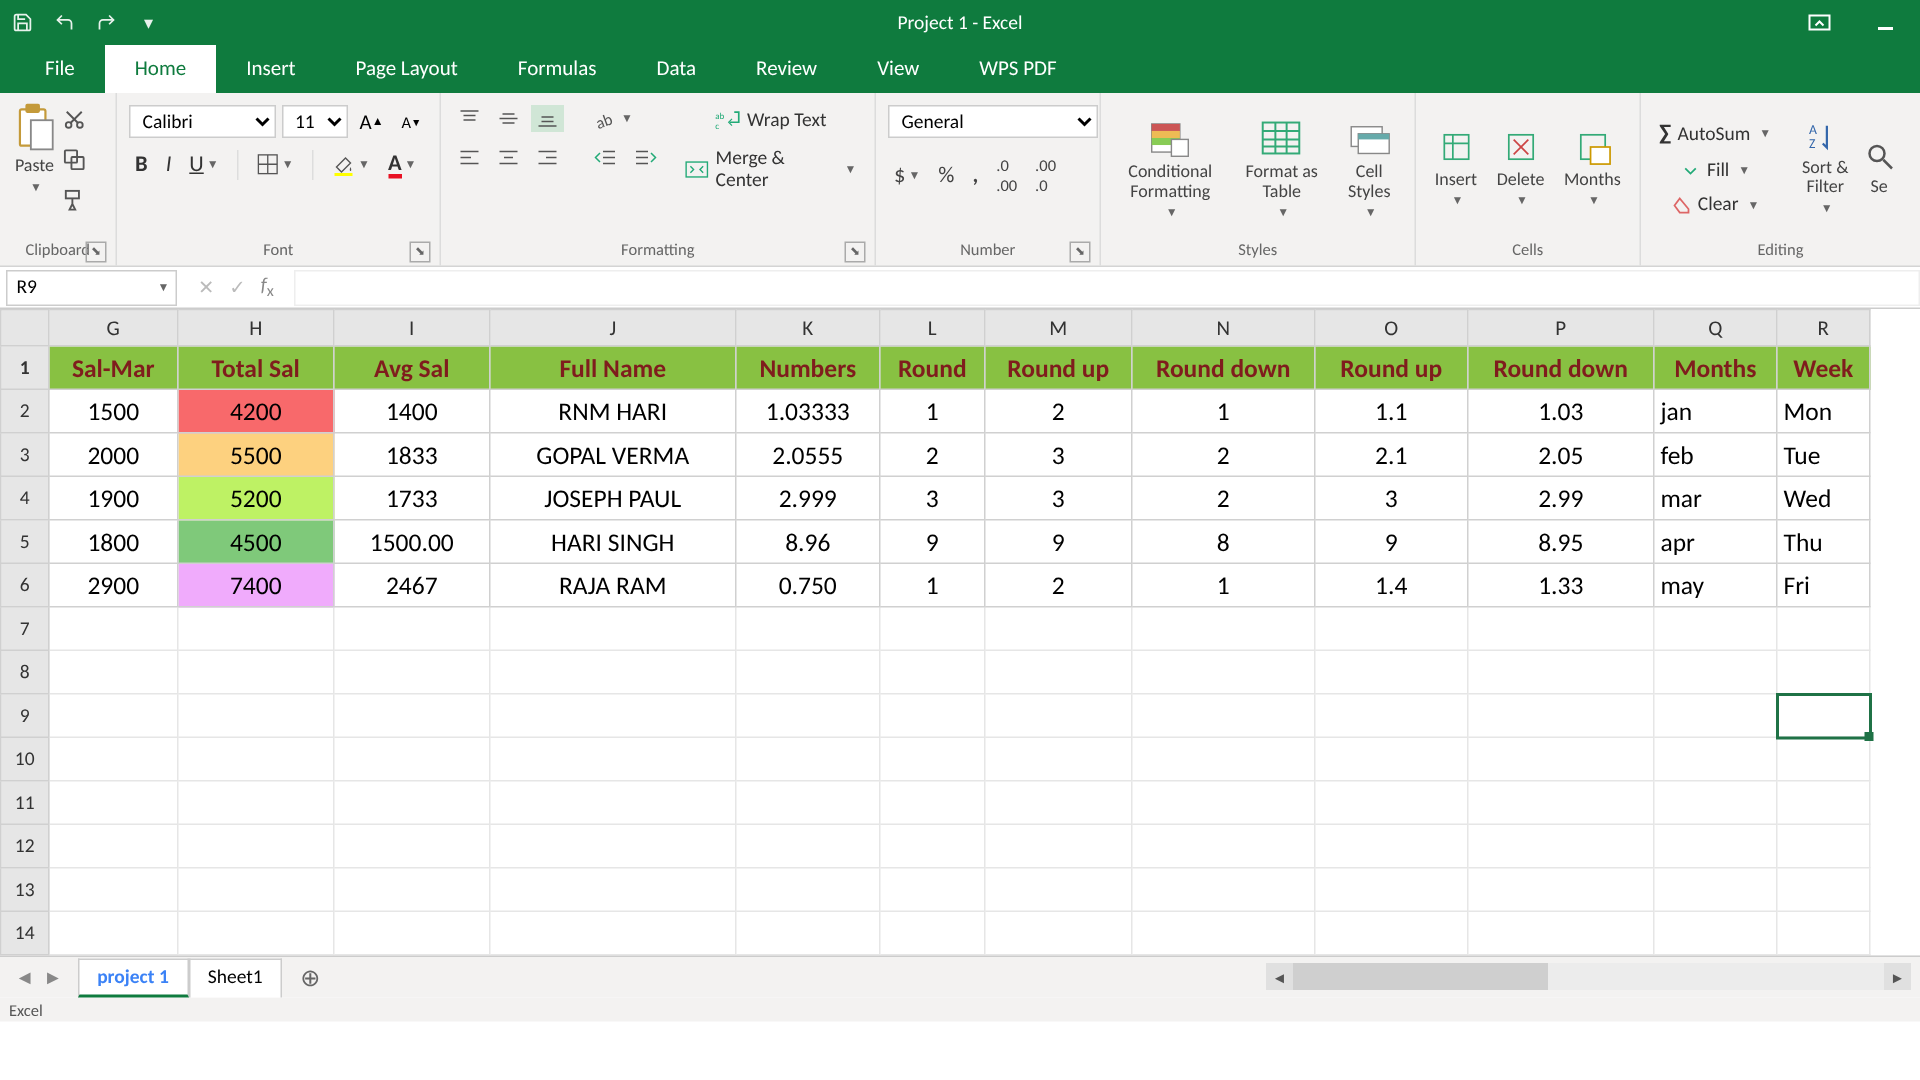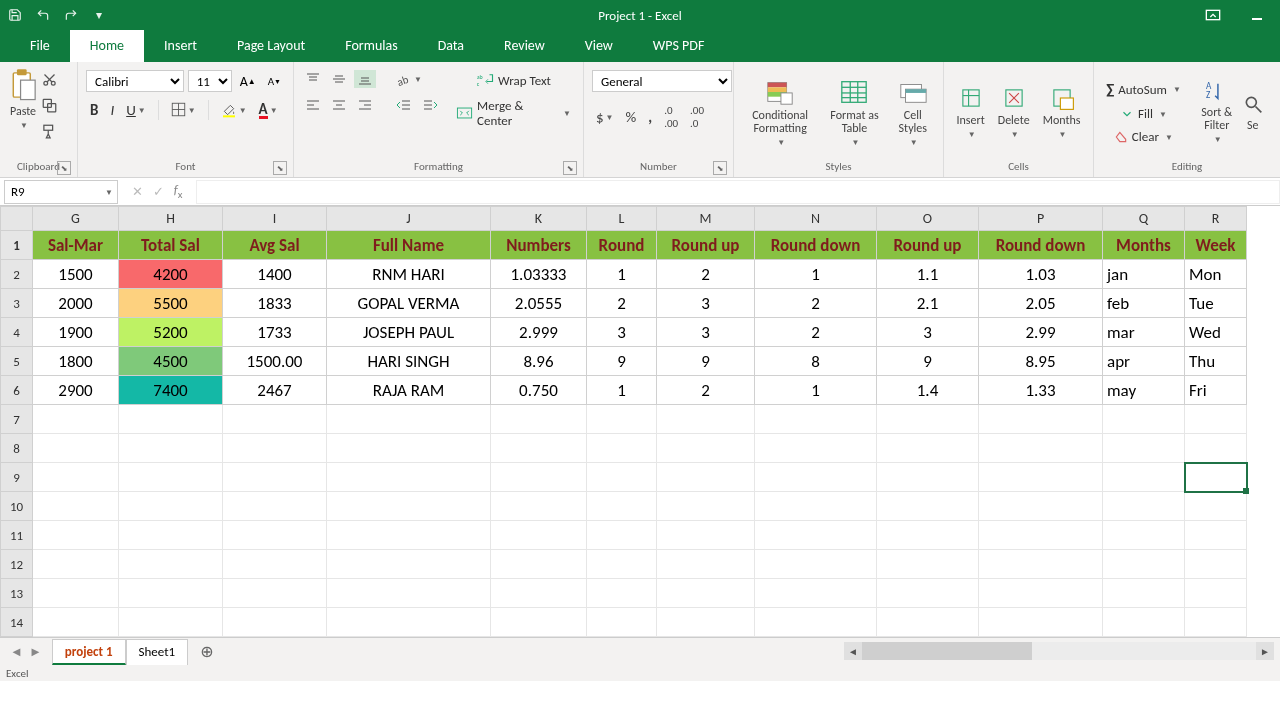--- a/index.html
+++ b/index.html
@@ -48,30 +48,30 @@
   .grid .rowhdr { background:#e6e6e6; font-size:13px; color:#333; text-align:center; width:32px;}
   .corner { background:#e6e6e6; width:32px;}
   .hdrrow td { background:#88c142; font-weight:bold; color:#7f1d1d;}
   .left { text-align:left !important; padding-left:6px;}
   .colG{width:86px}.colH{width:104px}.colI{width:104px}.colJ{width:164px}.colK{width:96px}.colL{width:70px}.colM{width:98px}.colN{width:122px}.colO{width:102px}.colP{width:124px}.colQ{width:82px}.colR{width:62px}
 
   .h-red{background:#f8696b}
   .h-yel1{background:#fdd17f}
   .h-yel2{background:#bef264}
   .h-grn1{background:#7fc97a}
-  .h-grn2{background:#14b8a6}
+  .h-grn2{background:#f0abfc}
 
   .sel { outline:2px solid #1f7246; outline-offset:-1px; position:relative;}
   .sel::after{content:"";position:absolute;right:-3px;bottom:-3px;width:6px;height:6px;background:#1f7246;}
 
   
   .sheettabs { height:28px; border-top:1px solid #ccc; display:flex; align-items:center; font-size:13px; background:#f3f2f1; position:relative;}
   .sheettabs .nav { display:flex; gap:6px; padding:0 10px; color:#888;}
   .stab { padding:4px 12px; border:1px solid #ccc; border-bottom:none; background:#fff;}
-  .stab.active { color:#c2410c; font-weight:bold; border-bottom:2px solid #0f7b3e;}
+  .stab.active { color:#3b82f6; font-weight:bold; border-bottom:2px solid #0f7b3e;}
   .stab.plus { border:none; background:transparent; font-size:16px; color:#666;}
   .hscroll { position:absolute; right:6px; top:4px; width:430px; height:18px; display:flex; align-items:center;}
   .hscroll .arr { width:18px; height:18px; background:#e0e0e0; display:flex; align-items:center; justify-content:center; font-size:10px; color:#555;}
   .hscroll .track { flex:1; height:18px; background:#ececec; position:relative; margin:0 0;}
   .hscroll .thumb { position:absolute; left:0; top:0; height:18px; width:170px; background:#cfcfcf;}
   .status { height:16px; background:#f3f2f1; font-size:11px; color:#555; padding-left:6px; display:flex; align-items:center;}
 </style>
 </head>
 <body>
 

